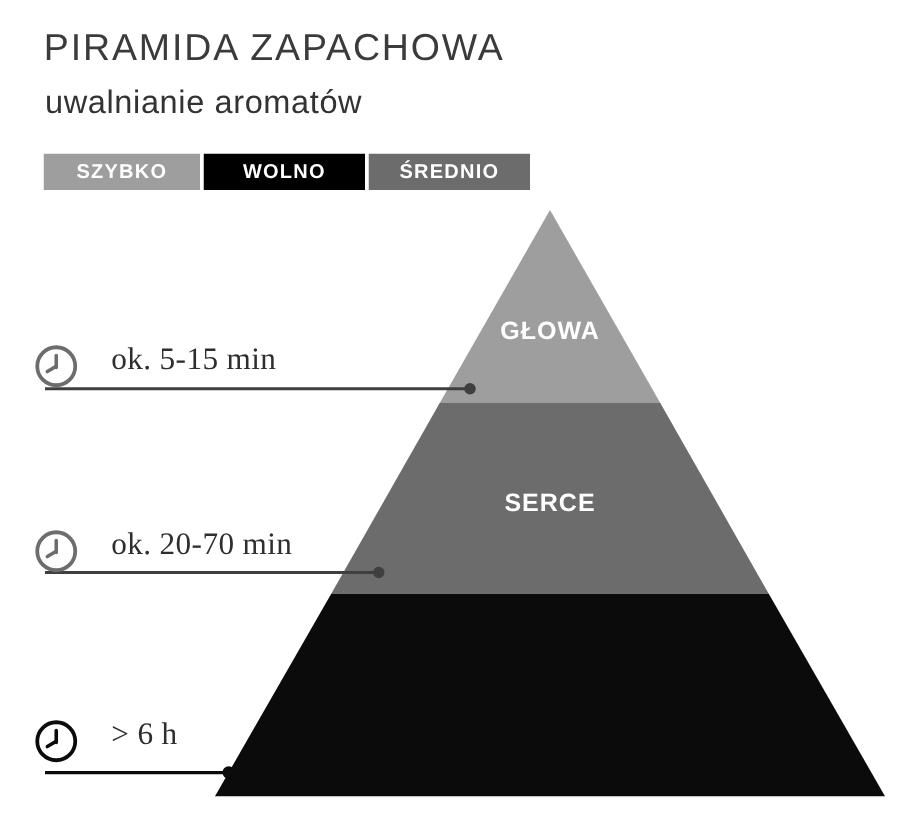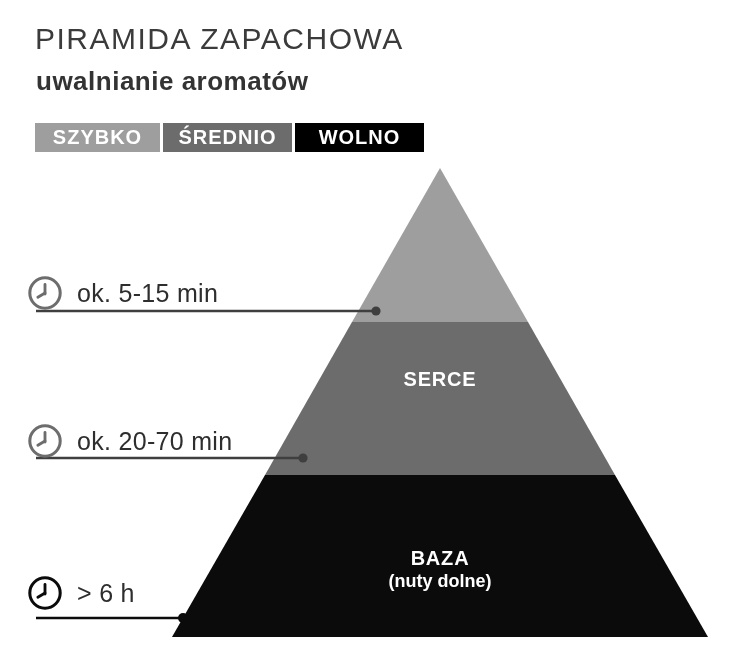--- a/index.html
+++ b/index.html
@@ -6,79 +6,76 @@
   .canvas{
     position:relative;width:736px;height:652px;background:#ffffff;overflow:hidden;
     font-family:"Liberation Sans",sans-serif;
   }
   .title{
     position:absolute;left:35px;top:22px;margin:0;
     font-size:30px;font-weight:500;color:#3b3b3b;letter-spacing:1.5px;
   }
   .subtitle{
     position:absolute;left:36px;top:66px;margin:0;
-    font-size:26px;font-weight:700;color:#333333;letter-spacing:0.5px;
+    font-size:26px;font-weight:400;color:#333333;letter-spacing:0.5px;
   }
   .legend{position:absolute;left:35px;top:123px;display:flex;gap:3px;}
   .badge{
     height:29px;display:flex;align-items:center;justify-content:center;
-    color:#ffffff;font-weight:700;font-size:20px;letter-spacing:1px;
+    color:#ffffff;font-weight:700;font-size:16px;letter-spacing:1px;
   }
   .badge-0{width:125px;}
   .badge-1{width:129px;}
   .badge-2{width:129px;}
   .scene{position:absolute;left:0;top:0;width:736px;height:652px;}
   .level-label{
     position:absolute;left:290px;width:300px;text-align:center;
     color:#ffffff;font-weight:700;
   }
   .level-name{font-size:20px;letter-spacing:0.8px;line-height:1.15;}
   .level-sub{font-size:18px;line-height:1.25;}
-  .time-row{position:absolute;display:flex;align-items:center;gap:13px;}
+  .time-row{position:absolute;display:flex;gap:25px;font-family:Liberation Serif, serif;}
   .time-row .tlabel{font-size:25px;color:#2e2e2e;letter-spacing:0.3px;}
   .clock-gray{color:#6d6d6d;}
   .clock-black{color:#0b0b0b;}
 </style>
 </head>
 <body>
 
 <div class="canvas">
 
   <h1 class="title">PIRAMIDA ZAPACHOWA</h1>
   <h2 class="subtitle">uwalnianie aromatów</h2>
 
   <div class="legend">
     <div class="badge badge-0" style="background: rgb(158, 158, 158);">SZYBKO</div>
+    <div class="badge badge-2" style="background: rgb(0, 0, 0);">WOLNO</div>
     <div class="badge badge-1" style="background: rgb(108, 108, 108);">ŚREDNIO</div>
-    <div class="badge badge-2" style="background: rgb(0, 0, 0);">WOLNO</div>
   </div>
 
   <svg class="scene" viewBox="0 0 736 652" aria-hidden="true">
     <polygon points="440,168 528,322 352,322" fill="#9e9e9e"></polygon>
     <polygon points="352,322 528,322 615,475 265,475" fill="#6c6c6c"></polygon>
     <polygon points="265,475 615,475 708,637 172,637" fill="#0b0b0b"></polygon>
 
     <line x1="36" y1="311" x2="376" y2="311" stroke="#3f3f3f" stroke-width="2.4"></line>
     <circle cx="376" cy="311" r="4.6" fill="#3f3f3f"></circle>
 
     <line x1="36" y1="458" x2="303" y2="458" stroke="#3f3f3f" stroke-width="2.4"></line>
     <circle cx="303" cy="458" r="4.6" fill="#3f3f3f"></circle>
 
     <line x1="36" y1="618" x2="183" y2="618" stroke="#0b0b0b" stroke-width="2.6"></line>
     <circle cx="183" cy="618" r="5" fill="#0b0b0b"></circle>
   </svg>
 
   <div class="level-label" style="top:254px">
+    <div class="level-name">GŁOWA</div>
   </div>
-  <div class="level-label" style="top:368px">
+  <div class="level-label" style="top:392px">
     <div class="level-name">SERCE</div>
-  </div>
-  <div class="level-label" style="top:547px">
-    <div class="level-name">BAZA</div>
-    <div class="level-sub">(nuty dolne)</div>
   </div>
 
   <div class="time-row" style="left:26px;top:274px">
     <svg class="clock-gray" width="38" height="38" viewBox="0 0 40 40">
       <circle cx="20" cy="20" r="16" fill="none" stroke="currentColor" stroke-width="3.2"></circle>
       <path d="M20 21 V11" stroke="currentColor" stroke-width="3" stroke-linecap="round" fill="none"></path>
       <path d="M20 20 L12.5 24.5" stroke="currentColor" stroke-width="3" stroke-linecap="round" fill="none"></path>
     </svg>
     <span class="tlabel">ok. 5-15 min</span>
   </div>

